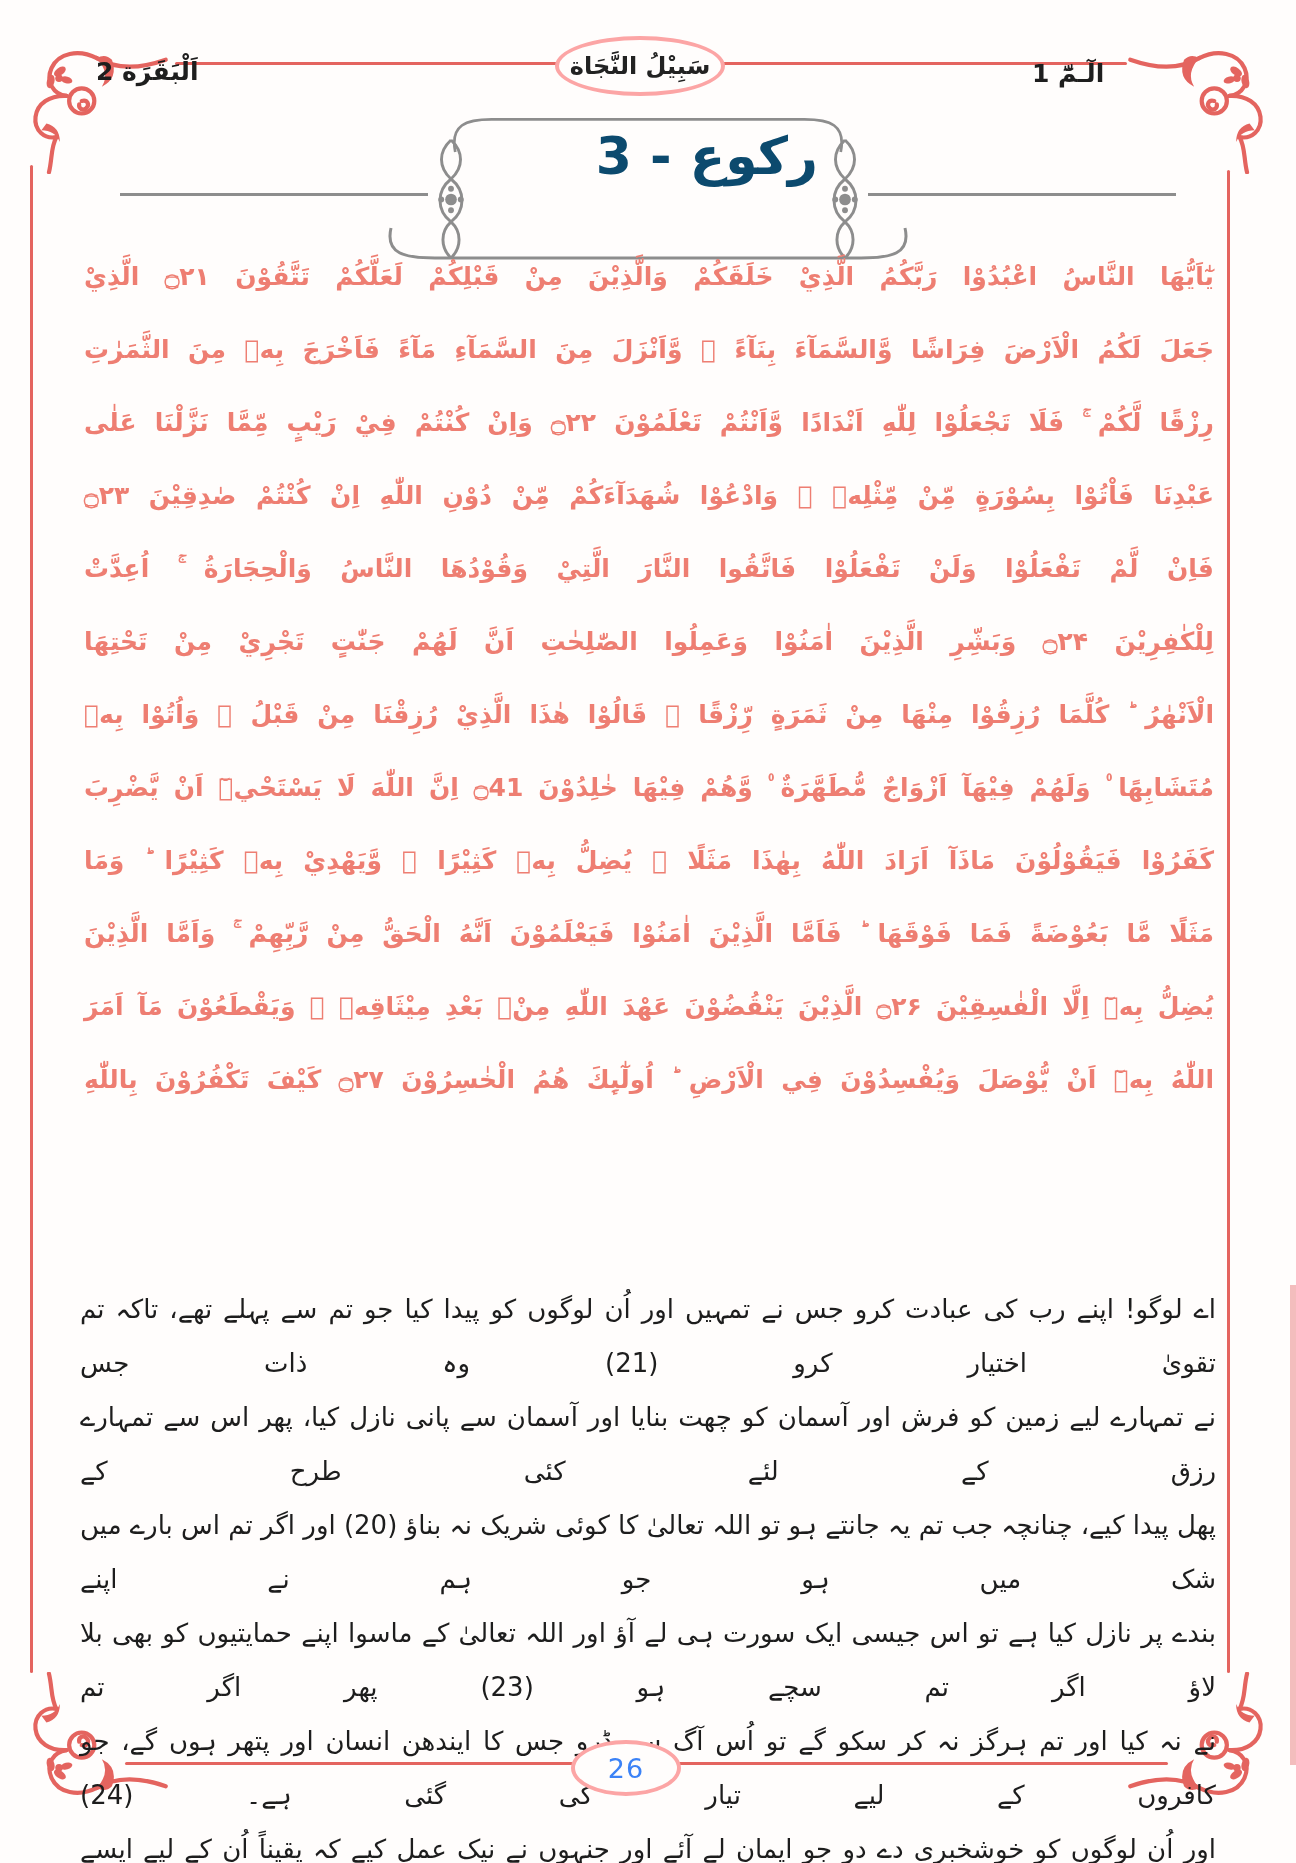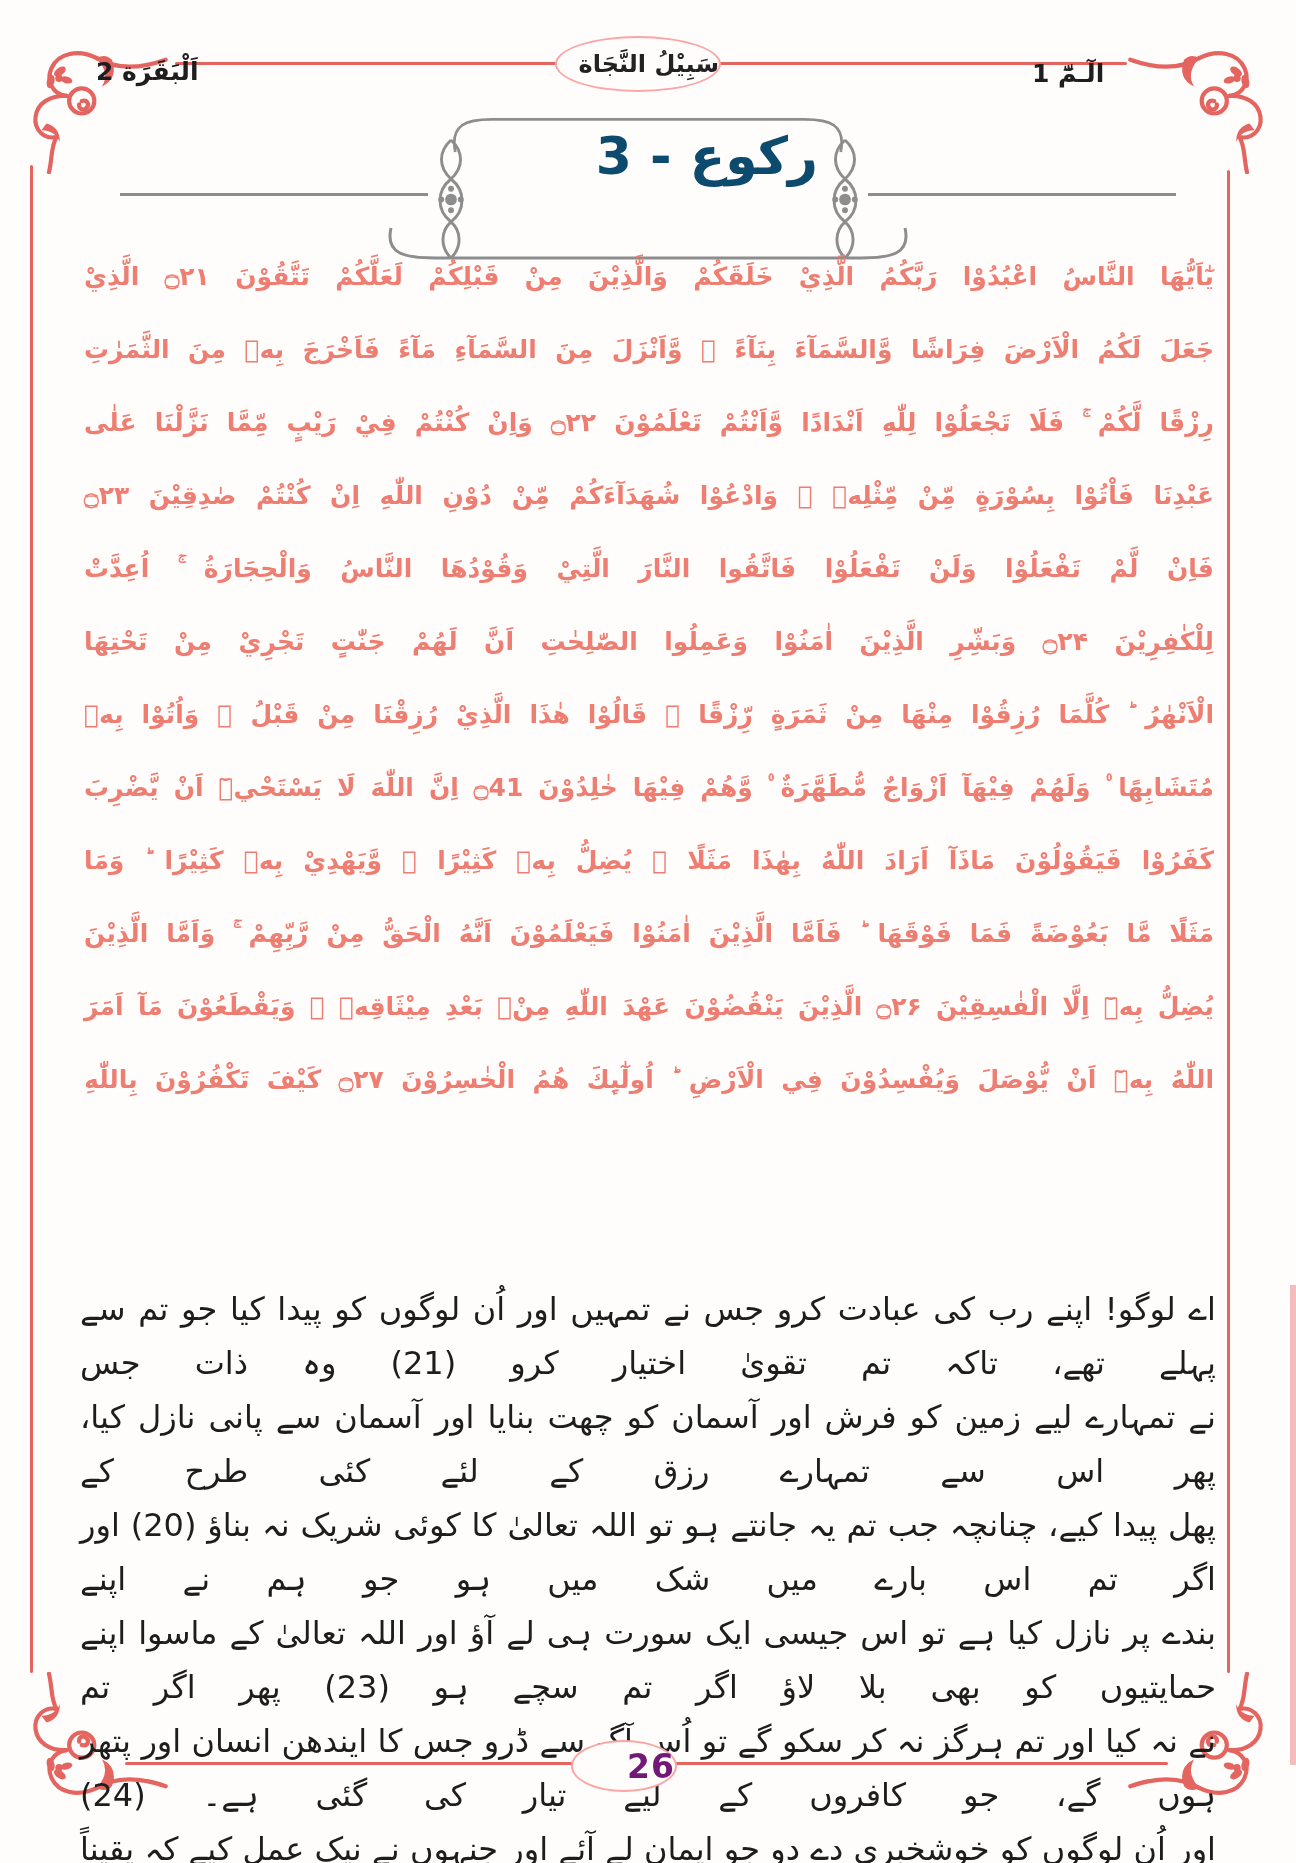--- a/index.html
+++ b/index.html
@@ -5,26 +5,26 @@
   html,body{margin:0;padding:0;background:#ffffff;}
   .page{position:relative;width:1296px;height:1863px;background:#fffdfc;overflow:hidden;
         font-family:"DejaVu Sans",sans-serif;}
 
   
   .redline{position:absolute;height:3px;background:#e4645f;border-radius:2px;}
   .vline{position:absolute;width:3px;background:#e4645f;border-radius:2px;}
   .grayline{position:absolute;height:3px;background:#8d8d8d;}
 
   
-  .oval{position:absolute;border:2px solid #fca5a5;border-radius:50%;background:#fffdfc;
-        display:flex;align-items:center;justify-content:flex-end;}
+  .oval{position:absolute;border:4px solid #fca5a5;border-radius:50%;background:#fffdfc;
+        display:flex;align-items:center;justify-content:center;}
   .title-oval{left:555px;top:36px;width:162px;height:52px;}
   .pageno-oval{left:571px;top:1740px;width:102px;height:48px;}
   .title-oval .txt{font-size:24px;font-weight:bold;color:#222;direction:rtl;white-space:nowrap;}
-  .pageno-oval .txt{font-size:33px;color:#701a75;letter-spacing:1px;font-weight:bold;}
+  .pageno-oval .txt{font-size:27px;color:#3b82f6;letter-spacing:1px;}
 
   .header-label{position:absolute;font-size:25px;font-weight:bold;color:#1e1e1e;direction:rtl;white-space:nowrap;margin-top:45px;}
   .surah-label{left:96px;top:12px;}
   .juz-label{left:1032px;top:14px;}
 
   
   .corner{position:absolute;width:168px;height:126px;}
   .corner.tl{left:12px;top:48px;}
   .corner.tr{left:1116px;top:48px;transform:scaleX(-1);}
   .corner.bl{left:12px;top:1672px;transform:scaleY(-1);}
@@ -34,21 +34,21 @@
   .ruku-arc{position:absolute;}
   .ruku-bracket{position:absolute;width:50px;height:122px;top:138px;}
   .ruku-title{position:absolute;left:478px;top:126px;width:340px;
               font-size:52px;font-weight:bold;color:#0c4a6e;direction:rtl;white-space:nowrap;}
 
   
   .arabic-block{position:absolute;left:84px;top:240px;width:1130px;direction:rtl;}
   .arabic-line{font-size:25px;line-height:73px;color:#ee7e72;font-weight:bold;
                text-align:justify;text-align-last:justify;}
   .urdu-block{position:absolute;left:80px;top:1282px;width:1136px;direction:rtl;}
-  .urdu-line{font-size:32px;line-height:54px;color:#1d1d1d;
+  .urdu-line{font-size:26px;line-height:54px;color:#1d1d1d;
              text-align:justify;text-align-last:justify;}
 
   
   .scan-edge{position:absolute;right:0;top:1285px;width:6px;height:480px;background:#f3bdbd;}
 </style>
 </head>
 <body>
 
 <div class="page">
 

